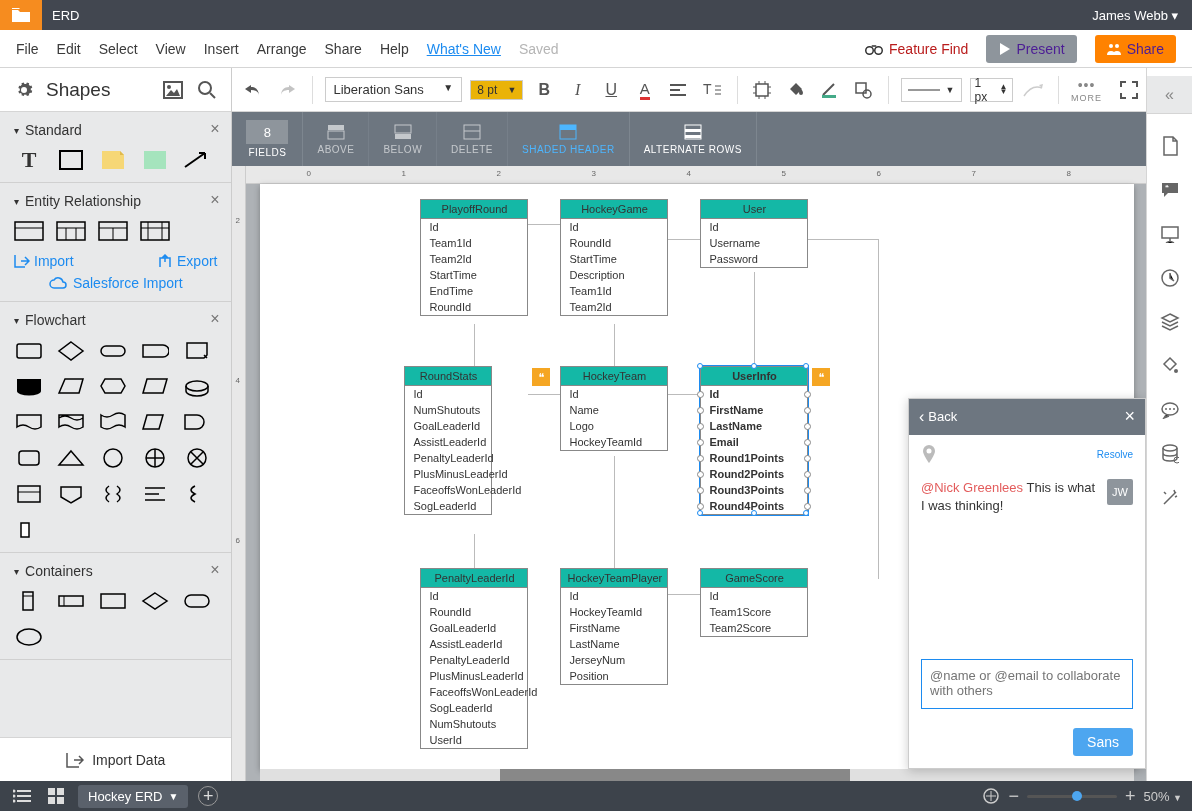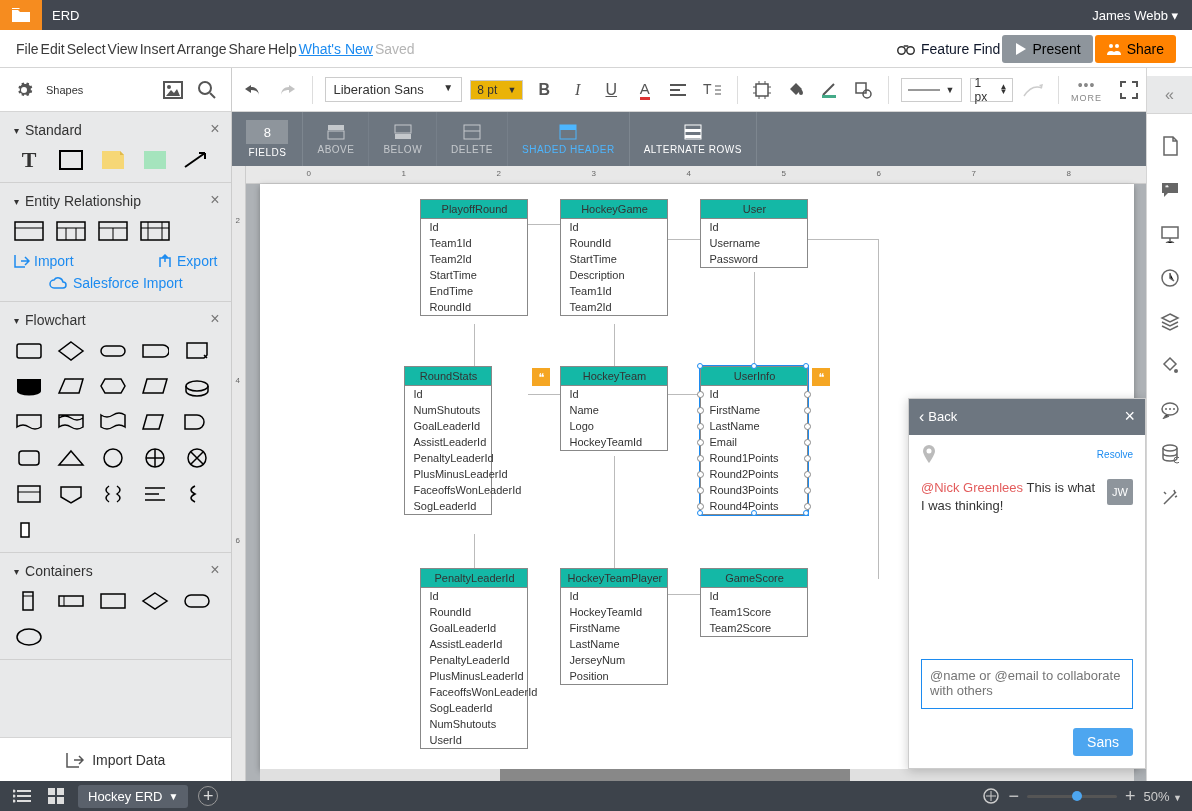--- a/index.html
+++ b/index.html
@@ -2,33 +2,33 @@
 <html><head>
 <meta charset="utf-8">
 <style>
 *{box-sizing:border-box;margin:0;padding:0;font-family:-apple-system,BlinkMacSystemFont,'Segoe UI',Arial,sans-serif}
 body{width:1192px;height:811px;overflow:hidden;background:#fff;font-size:13px;color:#333}
 .titlebar{height:30px;background:#424750;display:flex;align-items:center;padding:0;color:#fff}
 .titlebar .folder-icon{width:42px;height:30px;background:#f68c1f;display:flex;align-items:center;justify-content:center}
 .titlebar .doc-title{margin-left:10px;font-size:13px}
 .titlebar .spacer{flex:1}
 .titlebar .user{padding:0 14px;font-size:13px}
-.menubar{height:38px;background:#fff;border-bottom:1px solid #d5d5d5;display:flex;align-items:center;padding:0 16px;gap:2px}
+.menubar{height:38px;background:#fff;border-bottom:1px solid #d5d5d5;display:flex;align-items:center;padding:0 16px;gap:18px}
 .menubar .mi{font-size:14px;color:#3b3b3b;cursor:pointer}
 .menubar .mi.link{color:#1c8bf0;text-decoration:underline}
 .menubar .mi.disabled{color:#b5b5b5}
 .menubar .spacer{flex:1}
-.menubar .feature-find{display:flex;align-items:center;gap:6px;font-size:14px;color:#0f172a}
-.btn{display:inline-flex;align-items:center;gap:6px;padding:6px 12px;border-radius:3px;font-size:14px;cursor:pointer;border:none;color:#000000}
+.menubar .feature-find{display:flex;align-items:center;gap:6px;font-size:14px;color:#b91c1c}
+.btn{display:inline-flex;align-items:center;gap:6px;padding:6px 12px;border-radius:3px;font-size:14px;cursor:pointer;border:none;color:#4c1d95}
 .btn.present{background:#8e959c}
 .btn.share{background:#ff8200}
 .main{display:flex;height:calc(811px - 30px - 38px - 30px)}
 .left-panel{width:270px;background:#e8e9ea;border-right:1px solid #ccc;display:flex;flex-direction:column;overflow:hidden}
 .shapes-header{height:44px;background:#fff;border-bottom:1px solid #d5d5d5;display:flex;align-items:center;padding:0 12px;gap:10px}
-.shapes-header .title{font-size:11px;font-weight:500;flex:1}
+.shapes-header .title{font-size:19px;font-weight:500;flex:1}
 .icon-btn{width:24px;height:24px;display:inline-flex;align-items:center;justify-content:center;cursor:pointer;color:#555}
 .section{padding:10px 14px;border-bottom:1px solid #d0d0d0;position:relative}
 .section-header{display:flex;align-items:center;gap:6px;font-size:14px;color:#333;margin-bottom:10px}
 .section-header .chev{font-size:10px}
 .close-x{position:absolute;right:12px;top:8px;color:#777;font-size:16px;cursor:pointer}
 .shape-row{display:flex;gap:12px;flex-wrap:wrap;margin-top:6px}
 .shape-cell{width:30px;height:24px;display:flex;align-items:center;justify-content:center}
 .er-actions{display:flex;justify-content:space-between;margin-top:10px;color:#1c8bf0;font-size:14px}
 .er-actions div{display:flex;align-items:center;gap:4px;cursor:pointer}
 .salesforce{color:#1c8bf0;font-size:14px;text-align:center;margin-top:6px;display:flex;align-items:center;gap:6px;justify-content:center}
@@ -658,21 +658,21 @@
             <div class="entity-field">FaceoffsWonLeaderId</div>
             <div class="entity-field">SogLeaderId</div>
           </div>
           <div class="entity" style="left: 300px; top: 182px; width: 108px;">
             <div class="entity-header">HockeyTeam</div>
             <div class="entity-field">Id</div>
             <div class="entity-field">Name</div>
             <div class="entity-field">Logo</div>
             <div class="entity-field">HockeyTeamId</div>
           </div>
-          <div class="entity selected" style="left: 440px; top: 182px; width: 108px;">
+          <div class="entity selected" style="left: 440px; top: 182px; width: 108px; font-weight: bold;">
             <div class="entity-header">UserInfo</div>
             <div class="entity-field">Id<div class="connector-dot" style="left: -4px; top: 5px;"></div><div class="connector-dot" style="right: -4px; top: 5px;"></div></div>
             <div class="entity-field">FirstName<div class="connector-dot" style="left: -4px; top: 5px;"></div><div class="connector-dot" style="right: -4px; top: 5px;"></div></div>
             <div class="entity-field">LastName<div class="connector-dot" style="left: -4px; top: 5px;"></div><div class="connector-dot" style="right: -4px; top: 5px;"></div></div>
             <div class="entity-field">Email<div class="connector-dot" style="left: -4px; top: 5px;"></div><div class="connector-dot" style="right: -4px; top: 5px;"></div></div>
             <div class="entity-field">Round1Points<div class="connector-dot" style="left: -4px; top: 5px;"></div><div class="connector-dot" style="right: -4px; top: 5px;"></div></div>
             <div class="entity-field">Round2Points<div class="connector-dot" style="left: -4px; top: 5px;"></div><div class="connector-dot" style="right: -4px; top: 5px;"></div></div>
             <div class="entity-field">Round3Points<div class="connector-dot" style="left: -4px; top: 5px;"></div><div class="connector-dot" style="right: -4px; top: 5px;"></div></div>
             <div class="entity-field">Round4Points<div class="connector-dot" style="left: -4px; top: 5px;"></div><div class="connector-dot" style="right: -4px; top: 5px;"></div></div>
             <div class="sel-handle" style="left: -4px; top: -4px;"></div>

